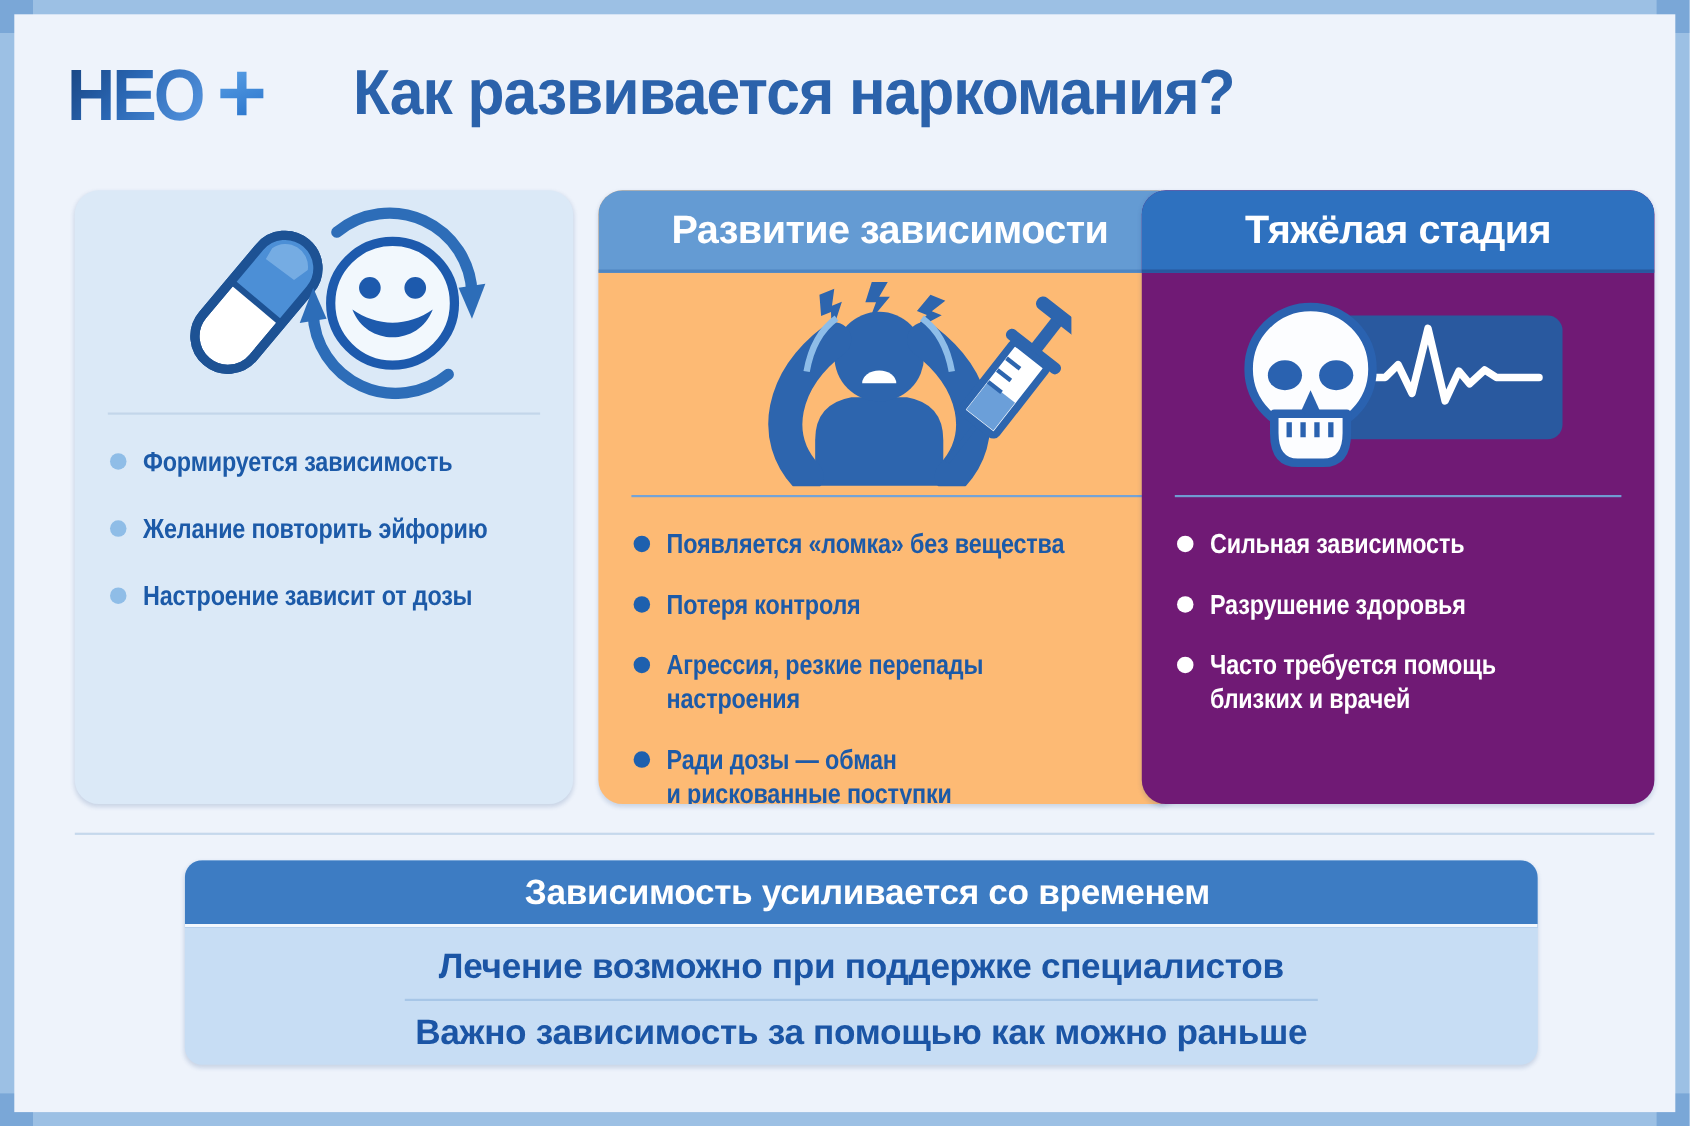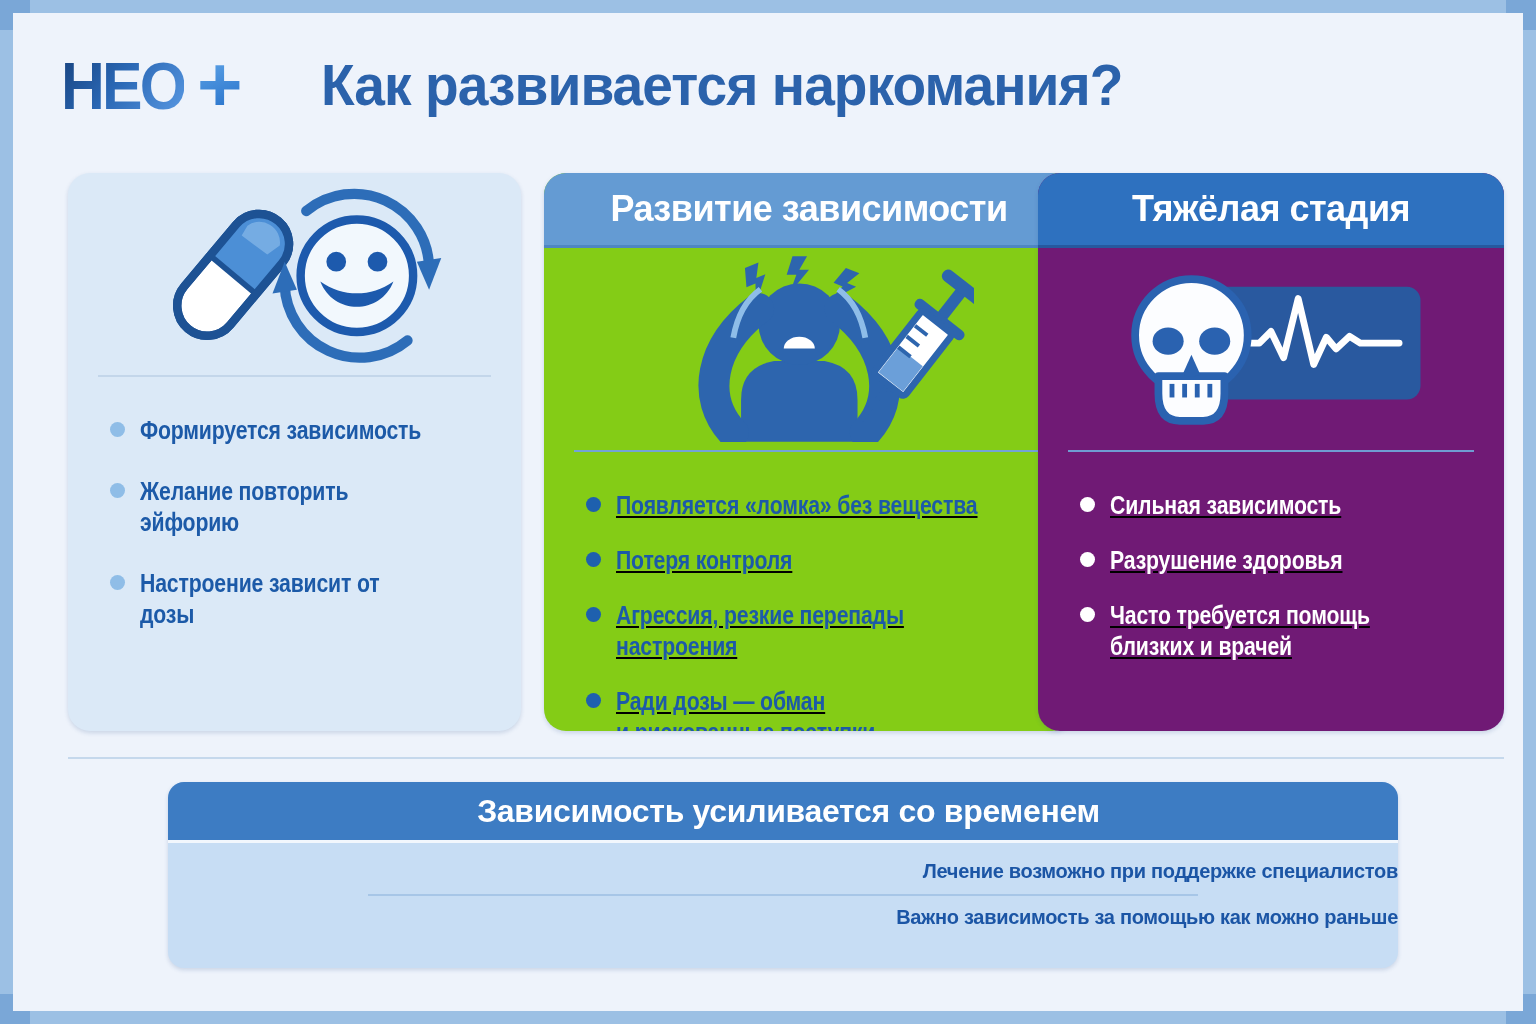--- a/index.html
+++ b/index.html
@@ -34,54 +34,54 @@
   .page-title{
     position:absolute;left:308px;top:38px;font-size:58px;color:#2b62ab;
     letter-spacing:-1px;transform:scaleX(.95);transform-origin:left top;
     white-space:nowrap;
   }
 
   
   .stage{position:absolute;top:160px;height:558px;border-radius:22px;overflow:hidden;
          box-shadow:0 2px 4px rgba(40,80,140,.18);}
   .stage-1{left:55px;width:453px;background:#dbe9f7;}
-  .stage-2{left:531px;width:530px;background:#84cc16;}
+  .stage-2{left:531px;width:530px;background:#fdba74;}
   .stage-3{left:1025px;width:466px;background:#701a75;}
   .stage-header{height:72px;display:flex;align-items:center;justify-content:center;
     font-size:36px;letter-spacing:-.5px;}
   .stage-1 .stage-header{background:#e7f0fb;color:#2a6cb3;border-bottom:2px solid #c6d8ec;}
   .stage-2 .stage-header{background:#649bd3;color:#ffffff;border-bottom:3px solid #4f86c2;}
   .stage-3 .stage-header{background:#2e71bf;color:#ffffff;border-bottom:3px solid #27589e;}
   .icon-area{height:202px;display:flex;align-items:center;justify-content:center;}
   .icon-divider{height:2px;margin:0 30px;}
   .stage-1 .icon-divider{background:#c3d6ea;}
   .stage-2 .icon-divider{background:#74a3d6;}
   .stage-3 .icon-divider{background:#6f9cd2;}
-  ul.bullets{list-style:none;margin:10px;padding:28px 22px 0 32px;display:flex;
+  ul.bullets{list-style:none;margin:0;padding:28px 22px 0 32px;display:flex;
     flex-direction:column;}
   .stage-1 ul.bullets{gap:30px;}
-  .stage-2 ul.bullets,.stage-3 ul.bullets{gap:24px;text-decoration:underline;}
+  .stage-2 ul.bullets,.stage-3 ul.bullets{gap:24px;}
   ul.bullets li{display:flex;gap:15px;font-size:25px;line-height:1.24;}
   .dot{width:15px;height:15px;border-radius:50%;flex:none;margin-top:7px;}
   .stage-1 .dot{background:#8fbde7;}
   .stage-2 .dot{background:#1e60ae;}
   .stage-3 .dot{background:#ffffff;}
   .bullet-text{display:block;white-space:pre-line;width:118%;
     transform:scaleX(.85);transform-origin:left top;letter-spacing:-.2px;}
   .stage-1 .bullet-text,.stage-2 .bullet-text{color:#1c5aa8;}
   .stage-3 .bullet-text{color:#ffffff;}
 
   
   .page-divider{position:absolute;left:55px;width:1436px;top:744px;height:2px;background:#c5d8ec;}
   .banner{position:absolute;left:155px;top:769px;width:1230px;height:186px;
     border-radius:16px;overflow:hidden;background:#c7ddf4;
     box-shadow:0 2px 4px rgba(40,80,140,.18);}
   .banner-header{height:58px;background:#3d7cc3;color:#fff;display:flex;align-items:center;
     justify-content:center;font-size:32px;letter-spacing:-.3px;border-bottom:3px solid #f2f7fd;padding-left:11px;}
-  .banner-line{ text-align:right;font-size:20px;color:#1b55a5;letter-spacing:-.3px;}
+  .banner-line{ text-align:center;font-size:32px;color:#1b55a5;letter-spacing:-.3px;}
   .banner-line.first{margin-top:17px;}
   .banner-divider{width:830px;height:2px;background:#a7c6e7;margin:11px auto 10px auto;}
 </style>
 </head>
 <body>
 
 <div class="corner tl"></div>
 <div class="corner tr"></div>
 <div class="corner bl"></div>
 <div class="corner br"></div>

